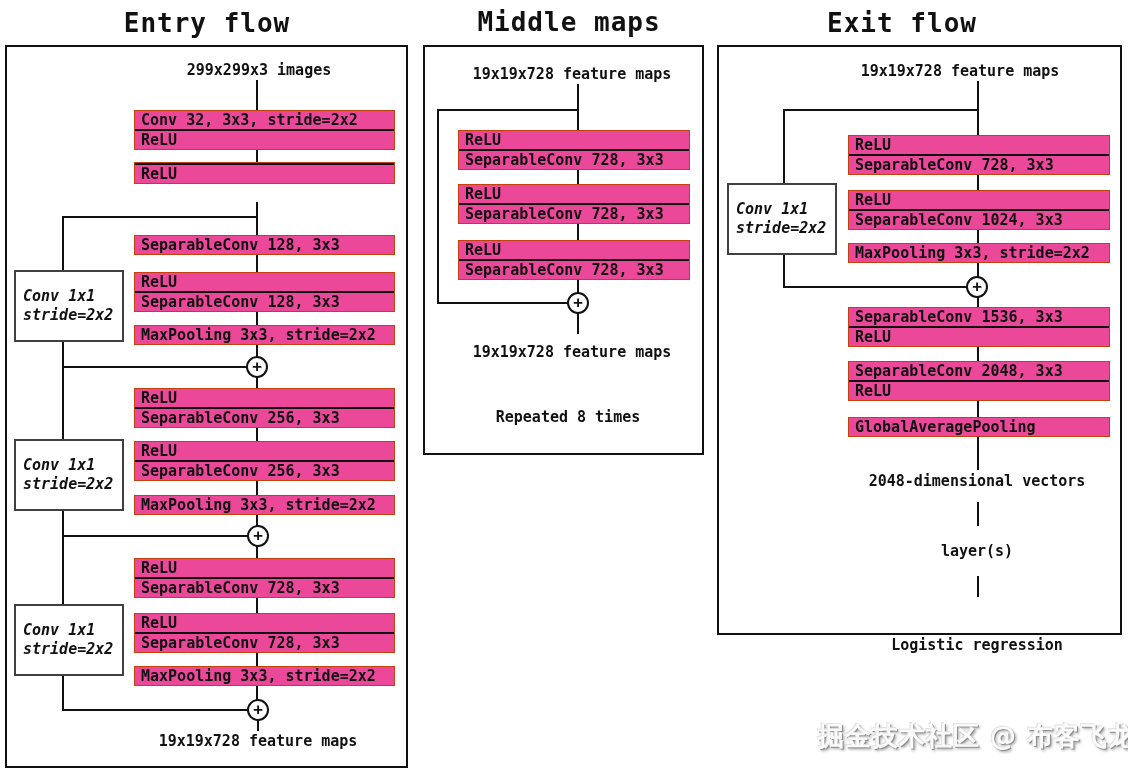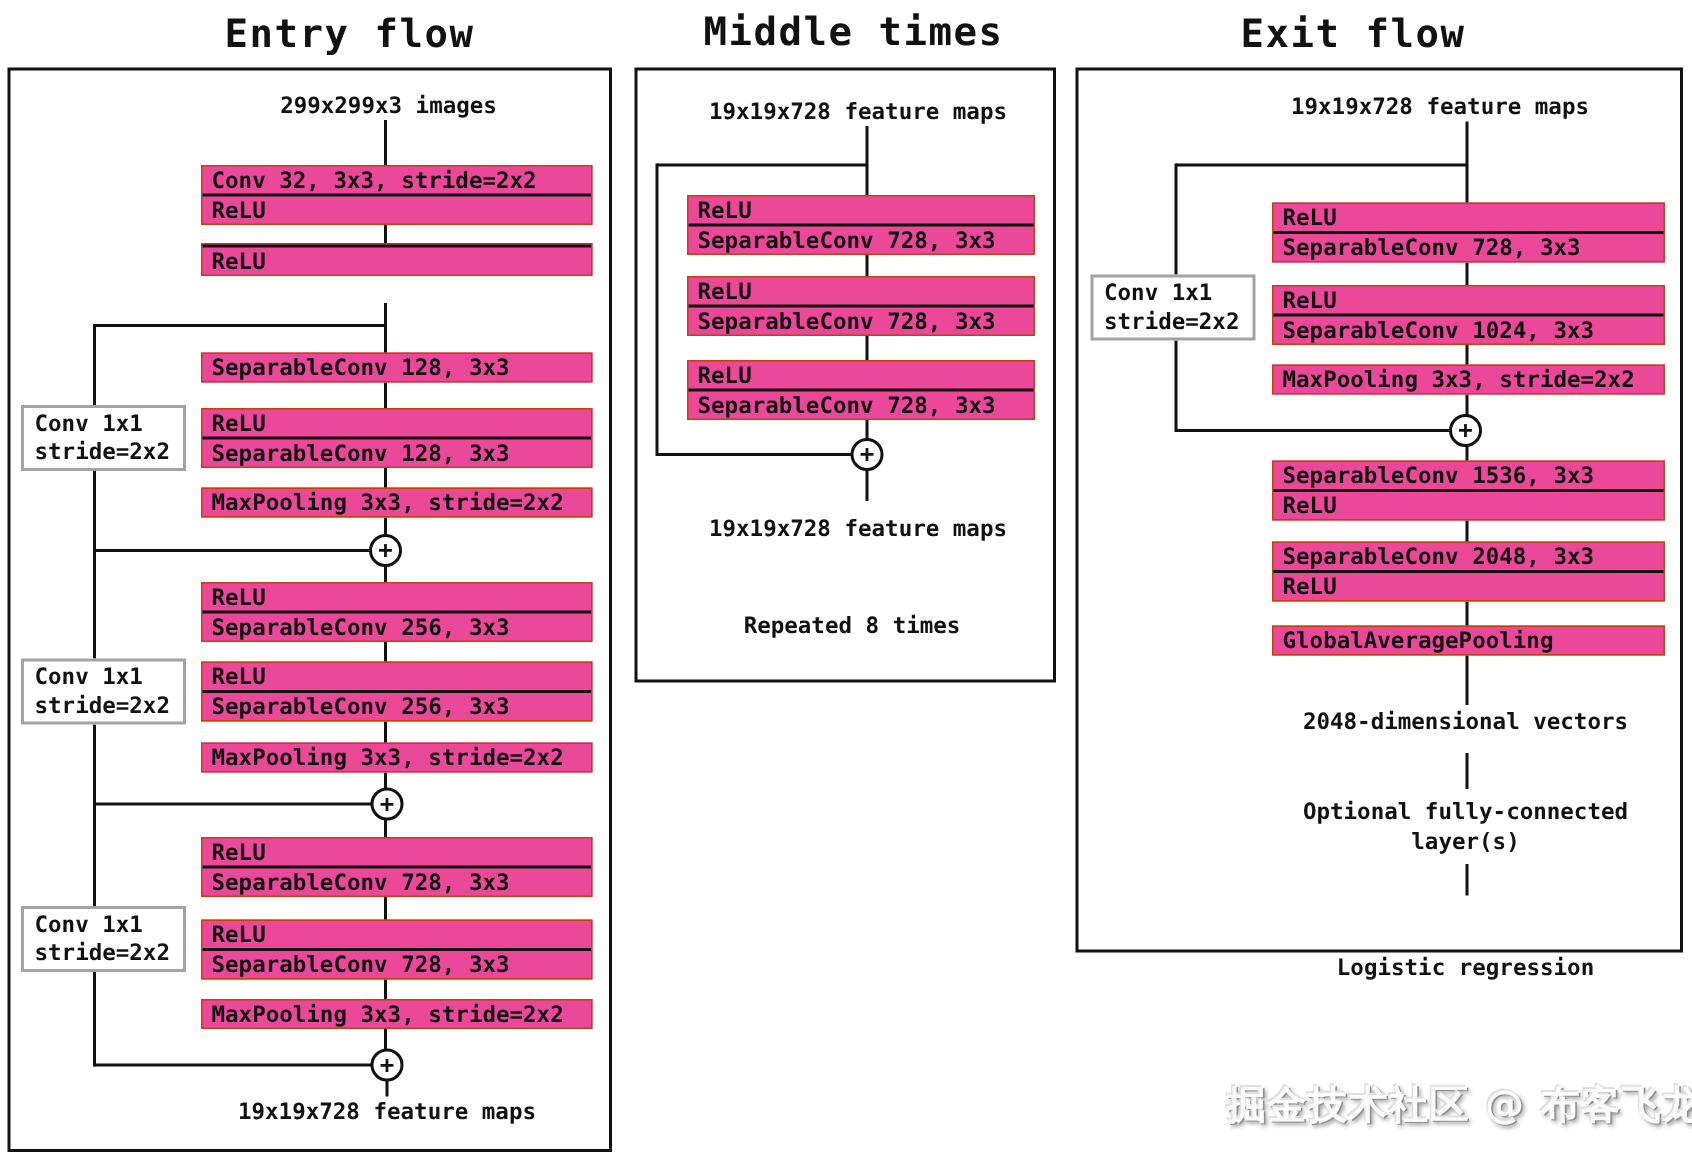--- a/index.html
+++ b/index.html
@@ -48,25 +48,26 @@
     font-weight: bold;
     padding-left: 6px;
     white-space: nowrap;
     overflow: hidden;
   }
   .layer-row.divided {
     border-top: 2px solid #111111;
   }
   .note-box {
     position: absolute;
-    border: 2px solid #a3a3a3;
+    border: 2px solid #404040;
     background: #ffffff;
     box-sizing: border-box;
     z-index: 3;
-    padding: 1px 0;
+    padding: 15px 0;
+    font-style: italic;
   }
   .note-line {
     height: 19px;
     line-height: 19px;
     font-size: 15px;
     font-weight: bold;
     padding-left: 7px;
     white-space: nowrap;
   }
   .plus-node {
@@ -111,22 +112,22 @@
   }
 </style>
 </head>
 <body>
 
 <div id="stage">
   <div id="diagram">
       <div class="panel" style="left: 5px; top: 45px; width: 403px; height: 723px;"></div>
       <div class="panel" style="left: 423px; top: 45px; width: 281px; height: 410px;"></div>
       <div class="panel" style="left: 717px; top: 45px; width: 405px; height: 590px;"></div>
-      <div class="flow-title" style="left: 207px; top: 8px; margin-left: 26px;">Entry flow</div>
-      <div class="flow-title" style="left: 569px; top: 7px;">Middle times</div>
+      <div class="flow-title" style="left: 207px; top: 8px;">Entry flow</div>
+      <div class="flow-title" style="left: 569px; top: 7px;">Middle maps</div>
       <div class="flow-title" style="left: 902px; top: 8px;">Exit flow</div>
       <div class="line" style="left: 256px; top: 80px; width: 2px; height: 32px;"></div>
       <div class="line" style="left: 256px; top: 150px; width: 2px; height: 14px;"></div>
       <div class="line" style="left: 256px; top: 202px; width: 2px; height: 35px;"></div>
       <div class="line" style="left: 63px; top: 216px; height: 2px; width: 194px;"></div>
       <div class="line" style="left: 62px; top: 216px; width: 2px; height: 495px;"></div>
       <div class="line" style="left: 256px; top: 255px; width: 2px; height: 19px;"></div>
       <div class="line" style="left: 256px; top: 312px; width: 2px; height: 15px;"></div>
       <div class="line" style="left: 256px; top: 345px; width: 2px; height: 13px;"></div>
       <div class="line" style="left: 63px; top: 366px; height: 2px; width: 185px;"></div>
@@ -271,21 +272,20 @@
       <div class="diagram-label" style="left: 568px; top: 417px;">
         <div class="label-line">Repeated 8 times</div>
       </div>
       <div class="diagram-label" style="left: 960px; top: 71px;">
         <div class="label-line">19x19x728 feature maps</div>
       </div>
       <div class="diagram-label" style="left: 977px; top: 481px;">
         <div class="label-line">2048-dimensional vectors</div>
       </div>
       <div class="diagram-label" style="left: 977px; top: 551px;">
-        <div class="label-line">Optional fully-connected</div>
         <div class="label-line">layer(s)</div>
       </div>
       <div class="diagram-label" style="left: 977px; top: 609px; margin-top: 36px;">
         <div class="label-line">Logistic regression</div>
       </div>
     </div>
   <div id="watermark">掘金技术社区 @ 布客飞龙</div>
 </div>
 
 </body></html>

